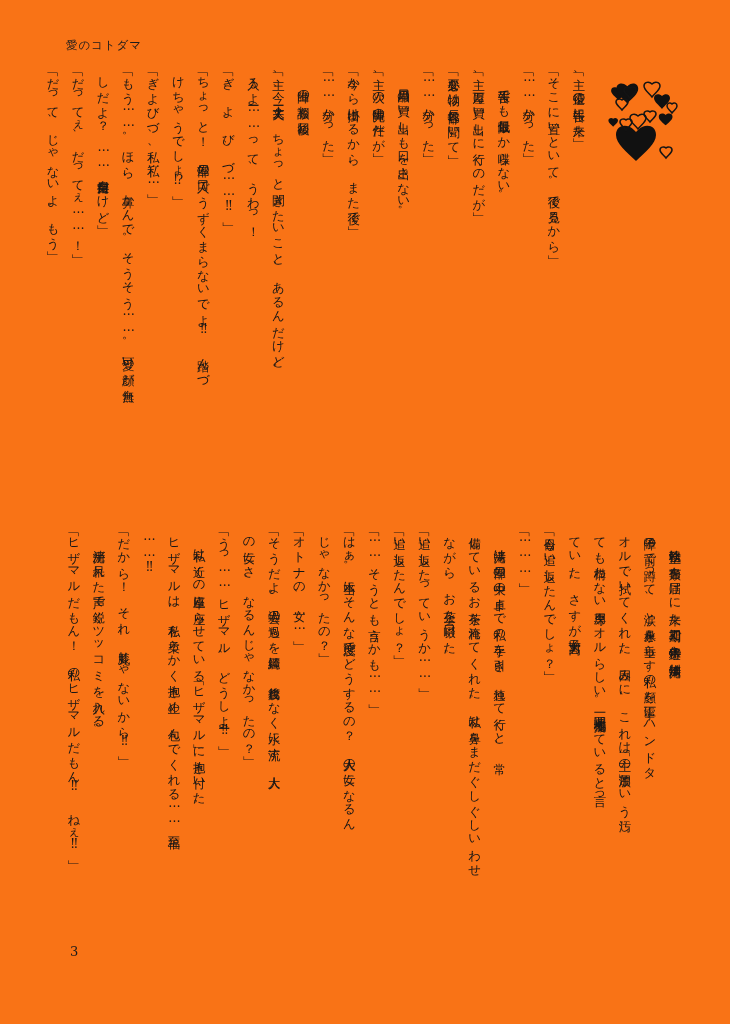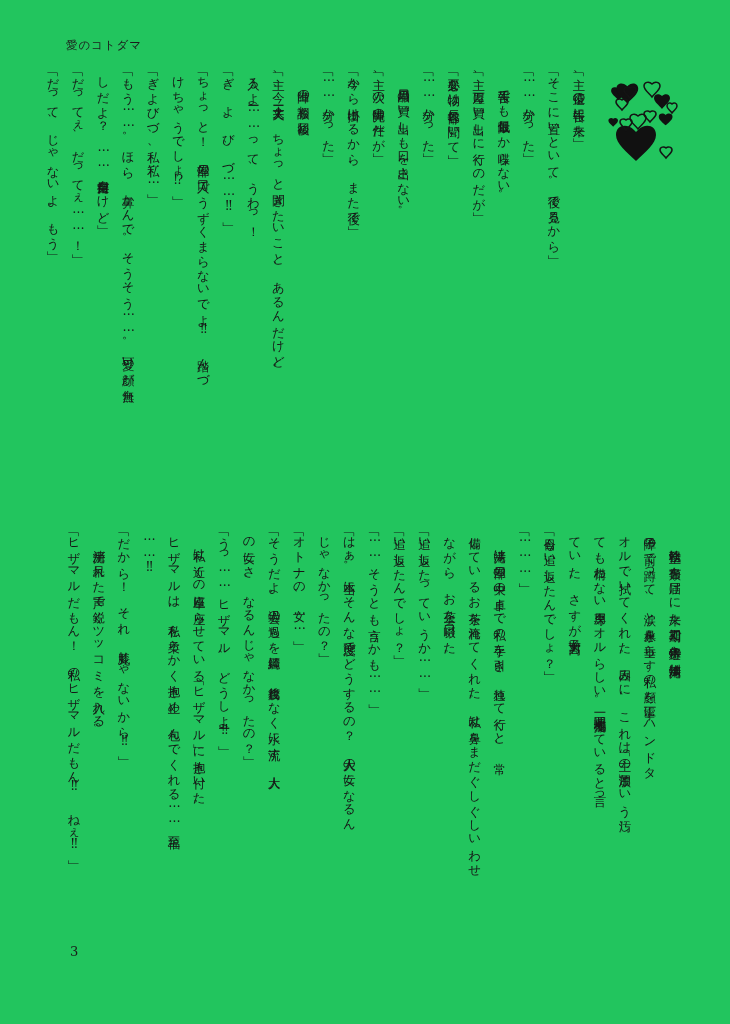--- a/index.html
+++ b/index.html
@@ -10,21 +10,21 @@
   }
   body {
     font-family: "Liberation Serif", "DejaVu Serif", serif;
     color: #1a1a1a;
   }
 
   .page {
     position: relative;
     width: 730px;
     height: 1024px;
-    background: #22c55e;
+    background: #f97316;
     overflow: hidden;
   }
 
   
   .running-header {
     position: absolute;
     top: 38px;
     left: 66px;
     font-size: 11.5px;
     letter-spacing: 0.08em;

